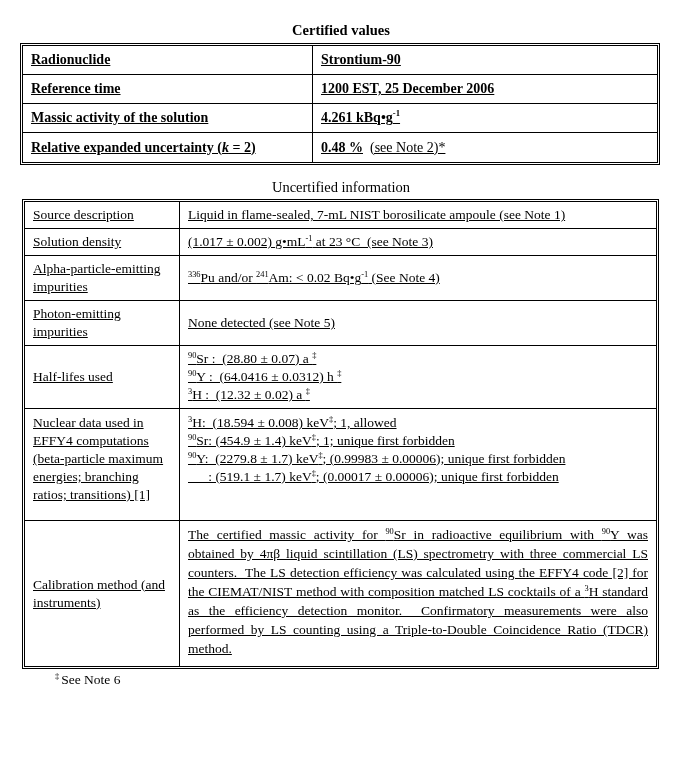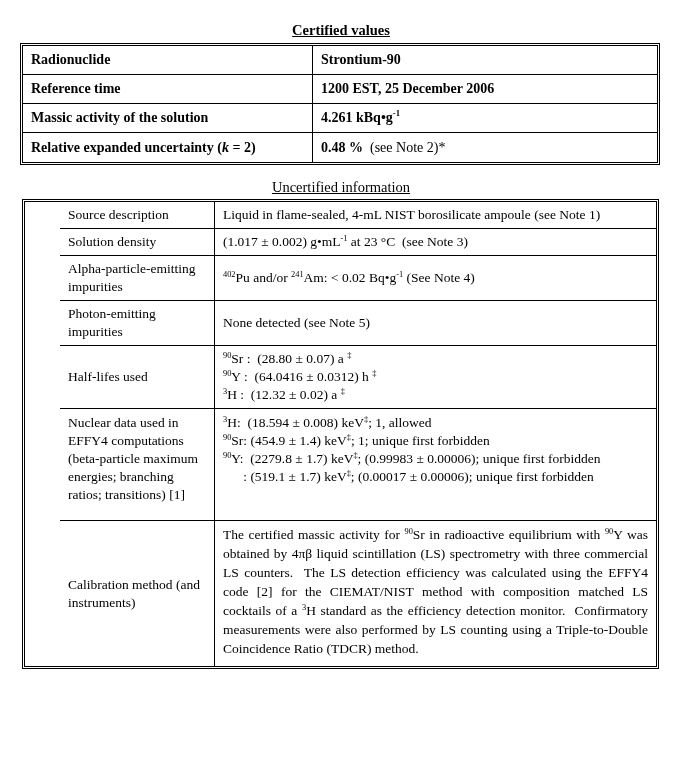--- a/index.html
+++ b/index.html
@@ -13,56 +13,56 @@
 
   .title {
     text-align: center;
     font-size: 14.5px;
     line-height: 18px;
   }
   .section-heading {
     text-align: center;
     font-size: 14.5px;
     line-height: 18px;
-    text-decoration: underline;
   }
   .cert-heading { font-weight: bold; margin-top: 13px; }
   .unc-heading  { font-weight: normal; margin-top: 13px; }
 
   table {
     border-collapse: separate;
     border-spacing: 0;
     border: 3px double #000;
     table-layout: fixed;
   }
   td {
     border-right: 1px solid #000;
     border-bottom: 1px solid #000;
     vertical-align: middle;
     padding: 4px 8px;
     line-height: 18px;
+    text-decoration: underline;
   }
   td:last-child { border-right: none; }
   tr:last-child td { border-bottom: none; margin-top: 12px; }
 
   sup {
     font-size: 0.62em;
     vertical-align: super;
     line-height: 0;
   }
 
   
   .cert-table { width: 640px; margin: 4px 0 0 20px; }
   .cert-col-label { width: 290px; }
   .cert-table tr { height: 29px; }
   .cert-table td { font-weight: bold; font-size: 14px; }
   .cert-table .note { font-weight: normal; margin-left: 7px; }
 
   
-  .unc-table { width: 637px; margin: 3px 0 0 22px; font-size: 13.5px; padding-left: 35px; }
+  .unc-table { width: 637px; margin: 3px 0 0 22px; font-size: 13.5px; }
   .unc-col-label { width: 155px; }
   .unc-table td.lbl { font-weight: normal; }
   .unc-line { line-height: 18px; white-space: nowrap; }
   tr.row-halflifes  { height: 60px; }
   tr.row-nuclear    { height: 112px; }
   tr.row-nuclear td { vertical-align: top; padding-top: 5px; }
   tr.row-alpha      { height: 40px; }
   tr.row-photon     { height: 38px; margin-top: 30px; }
   tr.row-calibration { height: 145px; }
   tr.row-calibration td.val { vertical-align: top; }
@@ -110,29 +110,29 @@
   <div class="section-heading unc-heading">Uncertified information</div>
 
   <table class="unc-table">
     <colgroup>
         <col class="unc-col-label">
         <col>
       </colgroup>
     <tbody>
       <tr>
         <td class="lbl">Source description</td>
-        <td class="val">Liquid in flame-sealed, 4-mL NIST borosilicate ampoule (see Note 1)</td>
+        <td class="val">Liquid in flame-sealed, 7-mL NIST borosilicate ampoule (see Note 1)</td>
       </tr>
       <tr>
         <td class="lbl">Solution density</td>
         <td class="val">(1.017 ± 0.002) g•mL<sup>-1</sup> at 23 °C&nbsp; (see Note 3)</td>
       </tr>
       <tr class="row-alpha">
         <td class="lbl">Alpha-particle-emitting impurities</td>
-        <td class="val"><sup>402</sup>Pu and/or <sup>241</sup>Am: &lt; 0.02 Bq•g<sup>-1</sup> (See Note 4)</td>
+        <td class="val"><sup>336</sup>Pu and/or <sup>241</sup>Am: &lt; 0.02 Bq•g<sup>-1</sup> (See Note 4)</td>
       </tr>
       <tr class="row-photon">
         <td class="lbl">Photon-emitting impurities</td>
         <td class="val">None detected (see Note 5)</td>
       </tr>
       <tr class="row-halflifes">
         <td class="lbl">Half-lifes used</td>
         <td class="val">
           <div class="unc-line"><sup>90</sup>Sr :&nbsp; (28.80 ± 0.07) a <sup>‡</sup></div>
           <div class="unc-line"><sup>90</sup>Y :&nbsp; (64.0416 ± 0.0312) h <sup>‡</sup></div>
@@ -148,14 +148,15 @@
           <div class="unc-line">&nbsp;&nbsp;&nbsp;&nbsp;&nbsp;&nbsp;: (519.1 ± 1.7) keV<sup>‡</sup>; (0.00017 ± 0.00006); unique first forbidden</div>
         </td>
       </tr>
       <tr class="row-calibration">
         <td class="lbl">Calibration method (and instruments)</td>
         <td class="val justified">The certified massic activity for <sup>90</sup>Sr in radioactive equilibrium with <sup>90</sup>Y was obtained by 4πβ liquid scintillation (LS) spectrometry with three commercial LS counters.&nbsp; The LS detection efficiency was calculated using the EFFY4 code [2] for the CIEMAT/NIST method with composition matched LS cocktails of a <sup>3</sup>H standard as the efficiency detection monitor.&nbsp; Confirmatory measurements were also performed by LS counting using a Triple-to-Double Coincidence Ratio (TDCR) method.</td>
       </tr>
     </tbody>
   </table>
 
+  <div class="footnote"><sup>‡</sup><span class="fn-text">See Note 6</span></div>
 
 </div>
 
 </body></html>

